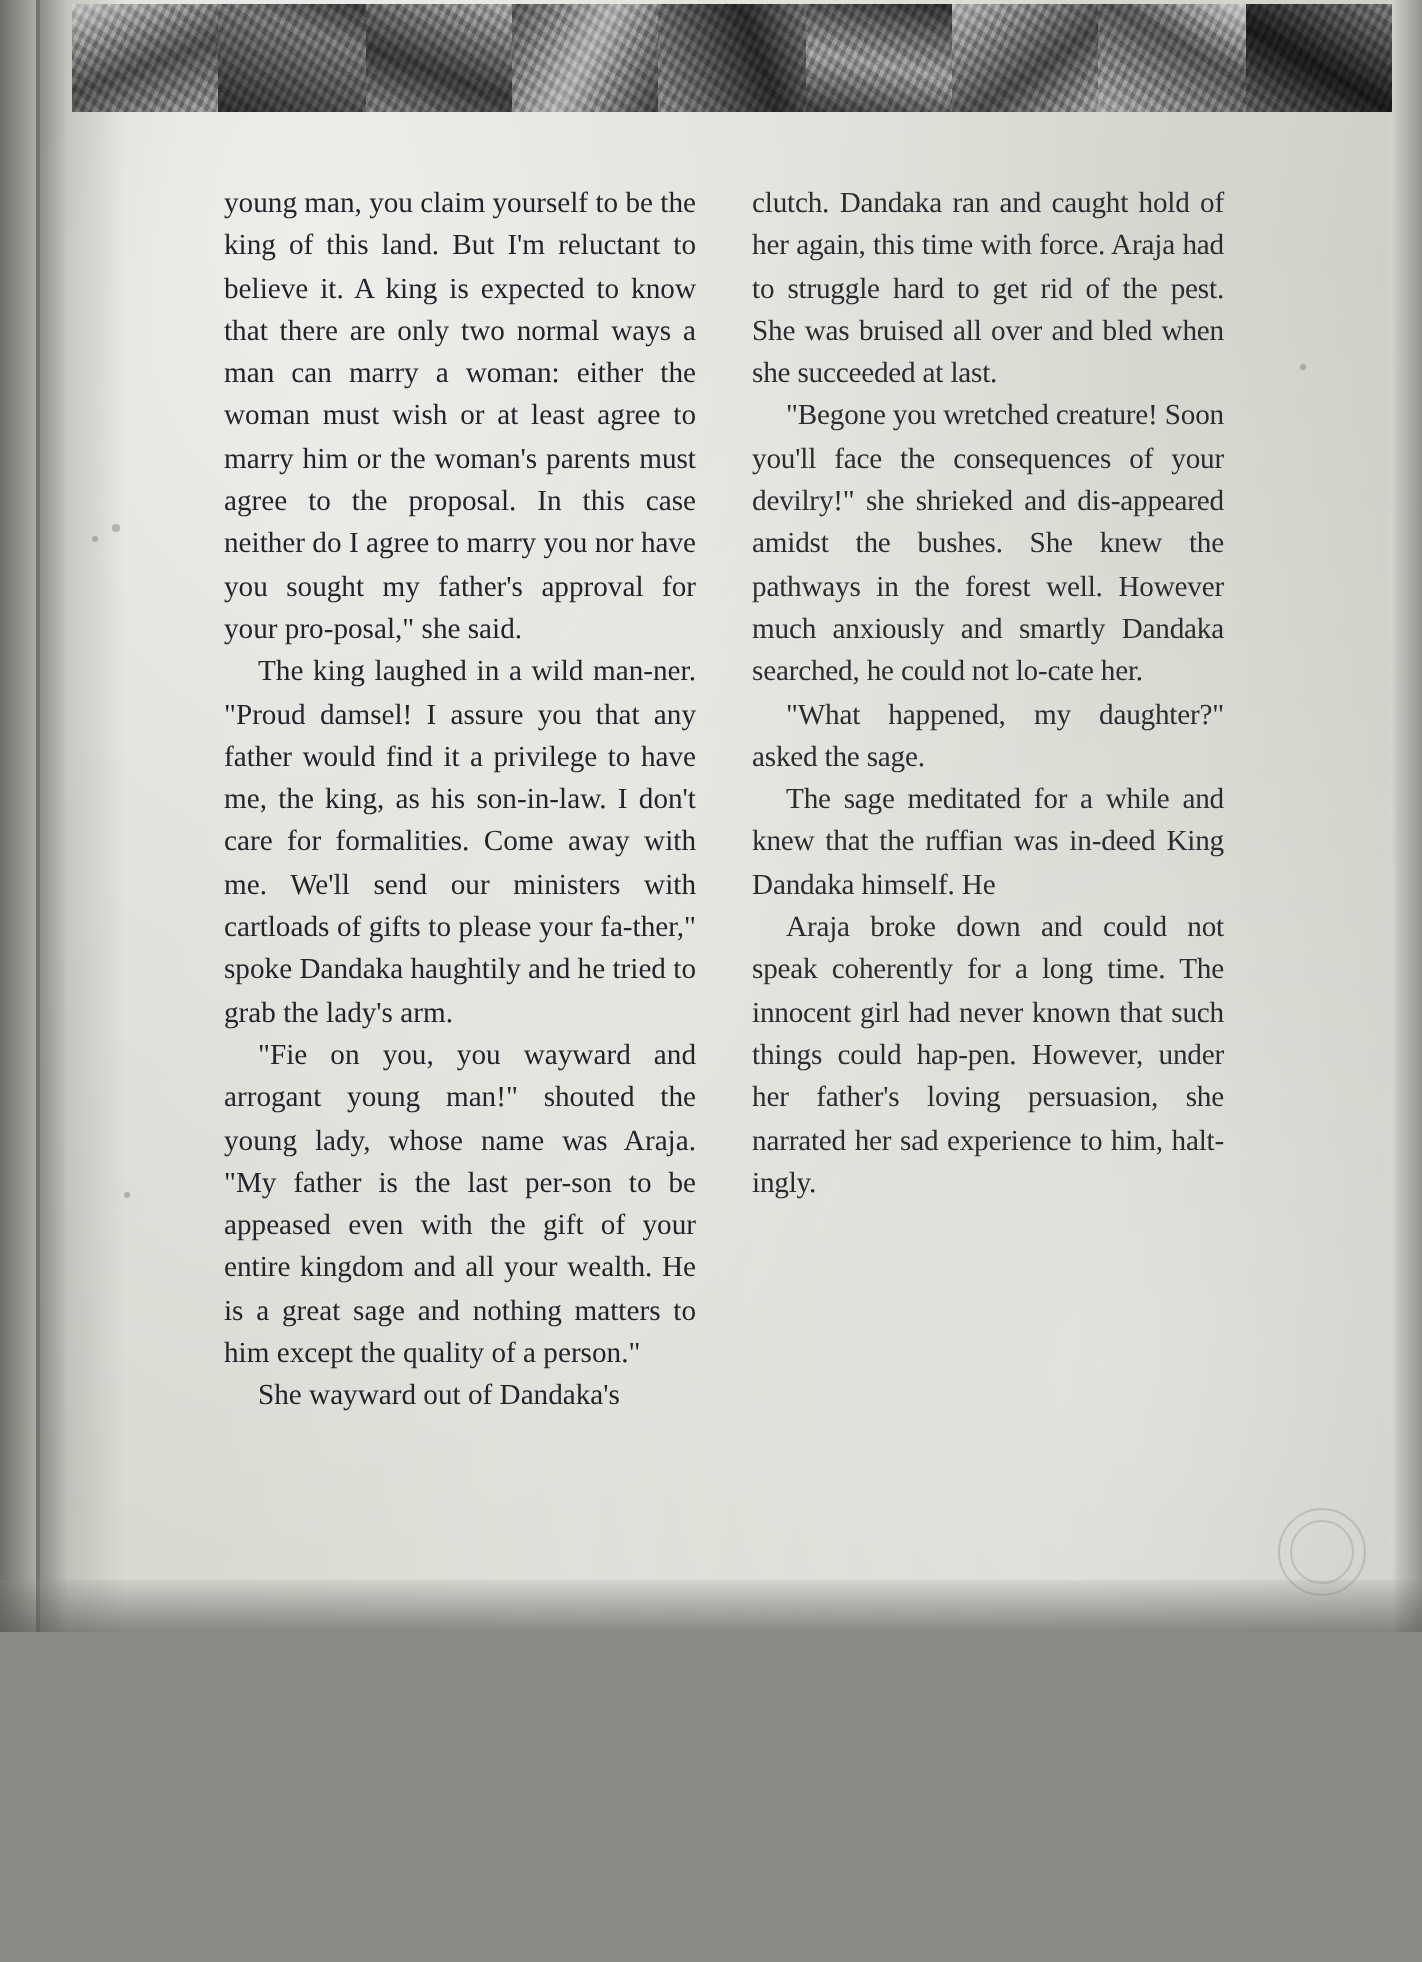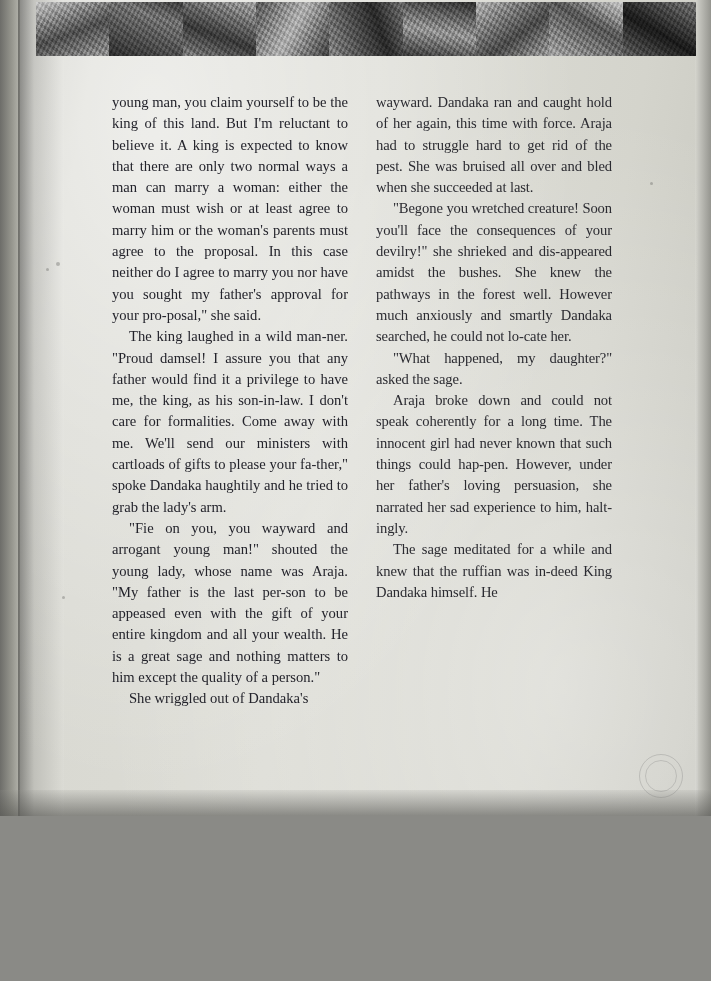--- a/index.html
+++ b/index.html
@@ -197,29 +197,29 @@
     <div class="strip-tile" style="background:linear-gradient(30deg,#9d9d95,#55554f 60%,#c0c0b8);"></div>
     <div class="strip-tile" style="background:linear-gradient(210deg,#6f6f69,#1f1f1e 55%,#5c5c56);"></div>
   </div>
 
   <div id="content">
 
     <div class="col" id="col-left">
       <p>young man, you claim yourself to be the king of this land. But I'm reluctant to believe it. A king is expected to know that there are only two normal ways a man can marry a woman: either the woman must wish or at least agree to marry him or the woman's parents must agree to the proposal. In this case neither do I agree to marry you nor have you sought my father's approval for your pro-posal," she said.</p>
       <p class="indent">The king laughed in a wild man-ner. "Proud damsel! I assure you that any father would find it a privilege to have me, the king, as his son-in-law. I don't care for formalities. Come away with me. We'll send our ministers with cartloads of gifts to please your fa-ther," spoke Dandaka haughtily and he tried to grab the lady's arm.</p>
       <p class="indent">"Fie on you, you wayward and arrogant young man!" shouted the young lady, whose name was Araja. "My father is the last per-son to be appeased even with the gift of your entire kingdom and all your wealth. He is a great sage and nothing matters to him except the quality of a person."</p>
-      <p class="indent">She wriggled out of Dandaka's</p>
+      <p class="indent">She wayward out of Dandaka's</p>
     </div>
 
     <div class="col" id="col-right">
-      <p>wayward. Dandaka ran and caught hold of her again, this time with force. Araja had to struggle hard to get rid of the pest. She was bruised all over and bled when she succeeded at last.</p>
+      <p>clutch. Dandaka ran and caught hold of her again, this time with force. Araja had to struggle hard to get rid of the pest. She was bruised all over and bled when she succeeded at last.</p>
       <p class="indent">"Begone you wretched creature! Soon you'll face the consequences of your devilry!" she shrieked and dis-appeared amidst the bushes. She knew the pathways in the forest well. However much anxiously and smartly Dandaka searched, he could not lo-cate her.</p>
       <p class="indent">"What happened, my daughter?" asked the sage.</p>
+      <p class="indent">The sage meditated for a while and knew that the ruffian was in-deed King Dandaka himself. He</p>
       <p class="indent">Araja broke down and could not speak coherently for a long time. The innocent girl had never known that such things could hap-pen. However, under her father's loving persuasion, she narrated her sad experience to him, halt-ingly.</p>
-      <p class="indent">The sage meditated for a while and knew that the ruffian was in-deed King Dandaka himself. He</p>
     </div>
 
   </div>
 
   <div id="smudge1"></div>
   <div id="smudge2"></div>
   <div id="yellowline"></div>
 
   <div id="footer">
     <span>Chandamama</span>

